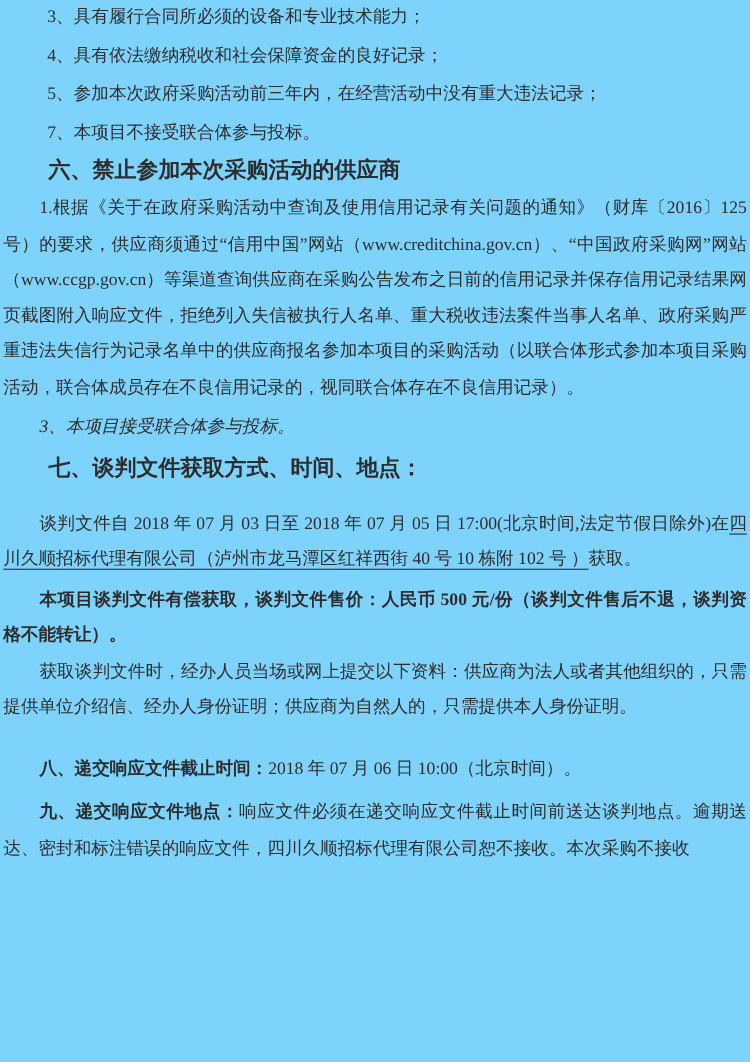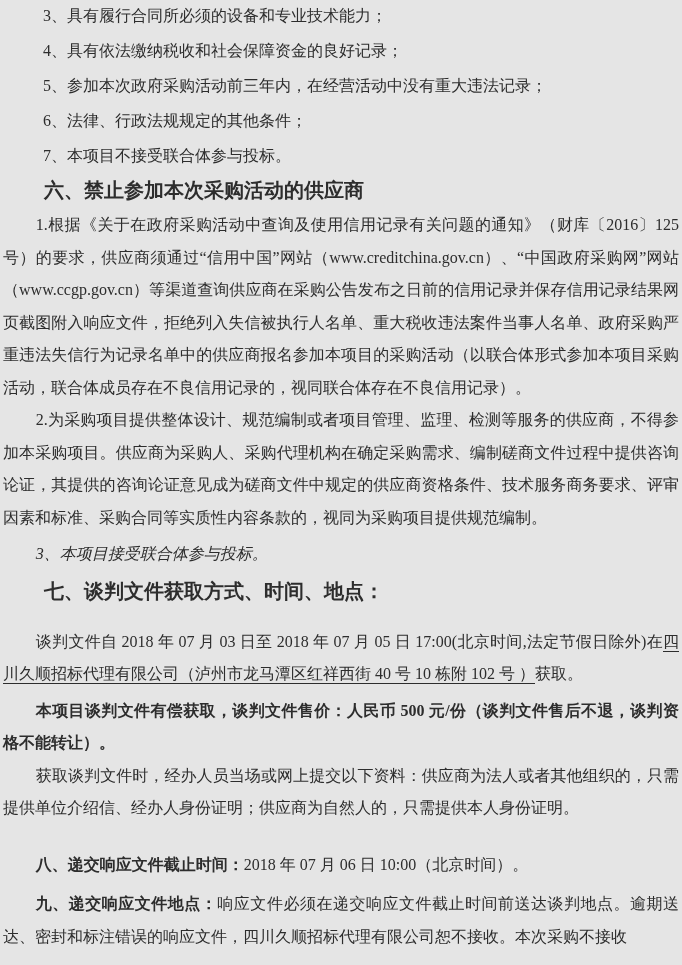--- a/index.html
+++ b/index.html
@@ -11,21 +11,21 @@
   body {
     width: 682px;
     height: 965px;
     overflow: hidden;
   }
   .page {
     box-sizing: border-box;
     width: 682px;
     height: 965px;
     padding: 5px 3px 0 3px;
-    background: #e5e5e5;
+    background: #7dd3fc;
     color: #2d2d2d;
     font-family: "Liberation Serif", "DejaVu Serif", serif;
     font-size: 16px;
     -webkit-font-smoothing: antialiased;
   }
   
   .li {
     margin: 0 0 14px 0;
     line-height: 21px;
     text-indent: 2.5em;
@@ -64,27 +64,25 @@
   }
 </style>
 </head>
 <body>
 
 <div class="page">
 
   <p class="li">3、具有履行合同所必须的设备和专业技术能力；</p>
   <p class="li">4、具有依法缴纳税收和社会保障资金的良好记录；</p>
   <p class="li">5、参加本次政府采购活动前三年内，在经营活动中没有重大违法记录；</p>
-  <p class="li">6、法律、行政法规规定的其他条件；</p>
   <p class="li">7、本项目不接受联合体参与投标。</p>
 
   <h3 class="sec">六、禁止参加本次采购活动的供应商</h3>
 
   <p class="para">1.根据《关于在政府采购活动中查询及使用信用记录有关问题的通知》（财库〔2016〕125 号）的要求，供应商须通过“信用中国”网站（www.creditchina.gov.cn）、“中国政府采购网”网站（www.ccgp.gov.cn）等渠道查询供应商在采购公告发布之日前的信用记录并保存信用记录结果网页截图附入响应文件，拒绝列入失信被执行人名单、重大税收违法案件当事人名单、政府采购严重违法失信行为记录名单中的供应商报名参加本项目的采购活动（以联合体形式参加本项目采购活动，联合体成员存在不良信用记录的，视同联合体存在不良信用记录）。</p>
-  <p class="para">2.为采购项目提供整体设计、规范编制或者项目管理、监理、检测等服务的供应商，不得参加本采购项目。供应商为采购人、采购代理机构在确定采购需求、编制磋商文件过程中提供咨询论证，其提供的咨询论证意见成为磋商文件中规定的供应商资格条件、技术服务商务要求、评审因素和标准、采购合同等实质性内容条款的，视同为采购项目提供规范编制。</p>
   <p class="para p3">3、本项目接受联合体参与投标。</p>
 
   <h3 class="sec sec7">七、谈判文件获取方式、时间、地点：</h3>
 
   <p class="para"><span>谈判文件自 2018 年 07 月 03 日至 2018 年 07 月 05 日 17:00(北京时间,法定节假日除外)在</span><span class="u">四川久顺招标代理有限公司（泸州市龙马潭区红祥西街 40 号 10 栋附 102 号 ）</span><span>获取。</span></p>
 
   <p class="para mt4">本项目谈判文件有偿获取，谈判文件售价：人民币 500 元/份（谈判文件售后不退，谈判资格不能转让）。</p>
 
   <p class="para">获取谈判文件时，经办人员当场或网上提交以下资料：供应商为法人或者其他组织的，只需提供单位介绍信、经办人身份证明；供应商为自然人的，只需提供本人身份证明。</p>
 

